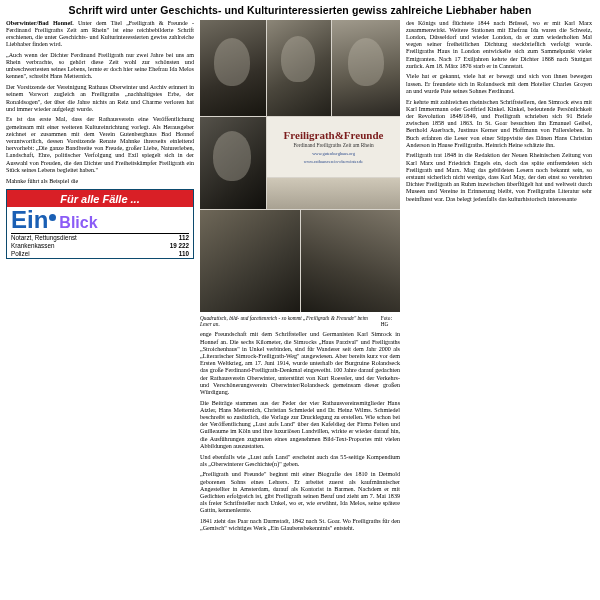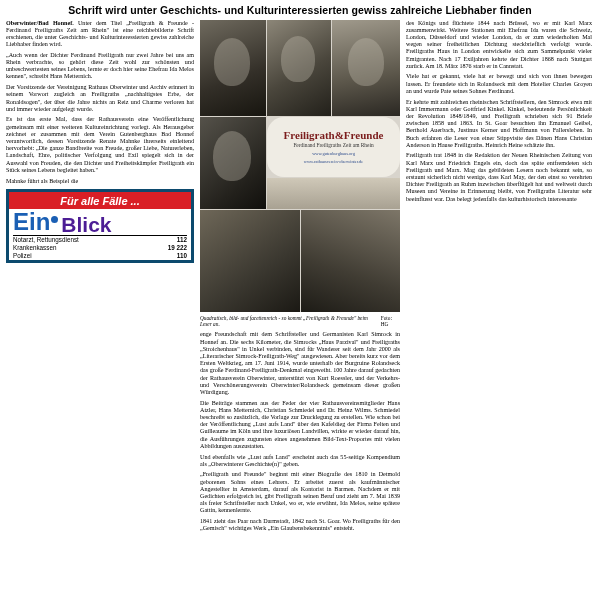--- a/index.html
+++ b/index.html
@@ -70,39 +70,38 @@
   .p6{left:67px;top:158px;width:133px;height:31px;background:linear-gradient(to bottom,#cfc8b8,#a8a192);}
   .p7{left:0;top:190px;width:100px;height:102px;background:linear-gradient(145deg,#6e6758,#3b3830 60%,#1b1914);}
   .p8{left:101px;top:190px;width:99px;height:102px;background:linear-gradient(200deg,#7d7668,#403c33 60%,#1d1b16);}
 
   
   .logoblock{
     position:absolute;left:67px;top:97px;width:133px;height:60px;
     background:#efece4;
     display:flex;flex-direction:column;align-items:center;justify-content:center;
     text-align:center;
-    border-radius:17px;
   }
   .logoblock .l1{
     font-family:"Liberation Serif",serif;
     font-size:11px;font-weight:bold;color:#7a1b1b;line-height:12px;
   }
   .logoblock .l2{font-size:5.4px;color:#333;margin-top:1px;}
   .logoblock .l3{font-size:4.4px;color:#2b4a8b;margin-top:3px;line-height:5.4px;}
 
   
   .head{
     position:absolute;border-radius:50% 50% 45% 45%;
     background:rgba(200,194,180,.35);
   }
 
   
   .adbox{
     width:188px;
-    border:3px solid #0c4a6e;
+    border:1px solid #0c4a6e;
     box-sizing:border-box;
     margin-top:4px;
     background:#fff;
   }
   .adtop{
     background:#d91f26;color:#fff;
     font-family:"Liberation Sans",sans-serif;
     font-weight:bold;font-style:italic;
     font-size:11px;text-align:center;
     padding:3px 0 2px 0;
@@ -110,21 +109,21 @@
   .adlogo{
     display:flex;align-items:flex-end;justify-content:flex-start;
     padding:1px 4px 0 4px;
   }
   .adlogo .ein{
     font-family:"Liberation Sans",sans-serif;
     font-weight:bold;font-size:24px;color:#1a5fb4;line-height:24px;
   }
   .adlogo .blick{
     font-family:"Liberation Sans",sans-serif;
-    font-weight:bold;font-size:21px;color:#4c1d95;line-height:18px;
+    font-weight:bold;font-size:16px;color:#8b5cf6;line-height:18px;
     margin-left:2px;
     text-align:center;
   }
   .adlogo .dot{
     width:7px;height:7px;border-radius:50%;background:#1a5fb4;
     display:inline-block;margin:0 1px 11px 1px;
   }
   .adsub{
     font-family:"Liberation Sans",sans-serif;
     font-weight:bold;font-size:8.5px;
@@ -137,21 +136,21 @@
     padding:0 4px;
   }
   .adrow .num{font-weight:bold;}
   .adline{border-top:1px solid #000;margin:1px 4px 0 4px;}
 </style>
 </head>
 <body>
 
 <div class="page">
 
-  <div class="headline">Schrift wird unter Geschichts- und Kulturinteressierten gewiss zahlreiche Liebhaber finden</div>
+  <div class="headline">Schrift wird unter Geschichts- und Kulturinteressierten gewiss zahlreiche Liebhaber haben</div>
 
   <div class="cols">
 
     <div class="col left">
       <p class="t lead"><b>Oberwinter/Bad Honnef.</b> Unter dem Titel „Freiligrath &amp; Freunde - Ferdinand Freiligraths Zeit am Rhein" ist eine reichbebilderte Schrift erschienen, die unter Geschichts- und Kulturinteressierten gewiss zahlreiche Liebhaber finden wird.</p>
       <p class="t">„Auch wenn der Dichter Ferdinand Freiligrath nur zwei Jahre bei uns am Rhein verbrachte, so gehört diese Zeit wohl zur schönsten und unbeschwertesten seines Lebens, lernte er doch hier seine Ehefrau Ida Melos kennen", schreibt Hans Metternich.</p>
       <p class="t">Der Vorsitzende der Vereinigung Rathaus Oberwinter und Archiv erinnert in seinem Vorwort zugleich an Freiligraths „nachhaltigstes Erbe, der Ronaldsogen", der über die Jahre nichts an Reiz und Charme verloren hat und immer wieder aufgelegt wurde.</p>
       <p class="t">Es ist das erste Mal, dass der Rathausverein eine Veröffentlichung gemeinsam mit einer weiteren Kultureinrichtung vorlegt. Als Herausgeber zeichnet er zusammen mit dem Verein Gutenberghaus Bad Honnef verantwortlich, dessen Vorsitzende Renate Mahnke ihrerseits einleitend hervorhebt: „Die ganze Bandbreite von Freude, großer Liebe, Naturerleben, Landschaft, Ehre, politischer Verfolgung und Exil spiegelt sich in der Auswahl von Freuden, die den Dichter und Freiheitskämpfer Freiligrath ein Stück seines Lebens begleitet haben."</p>
       <p class="t">Mahnke führt als Beispiel die</p>
 

